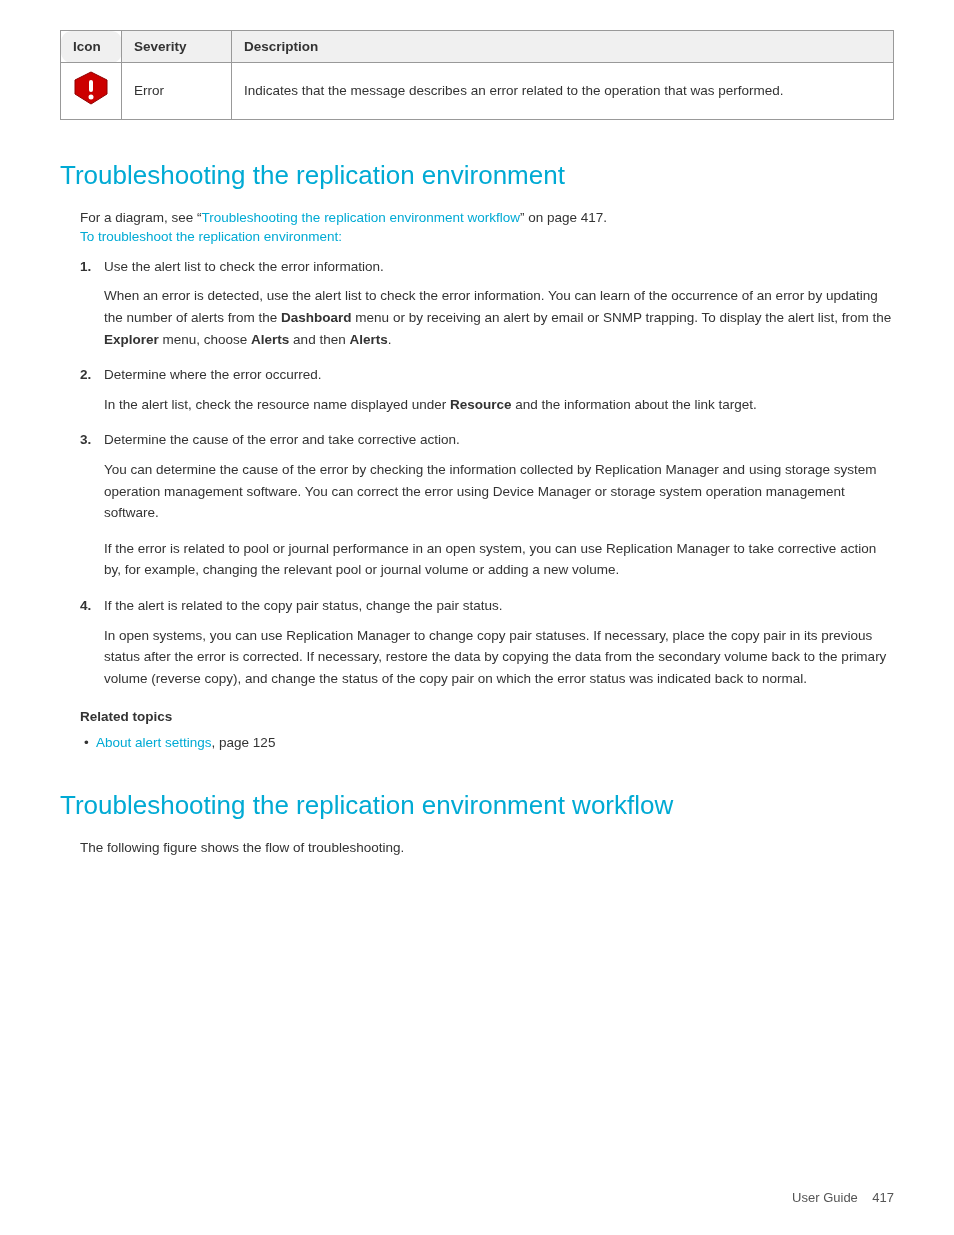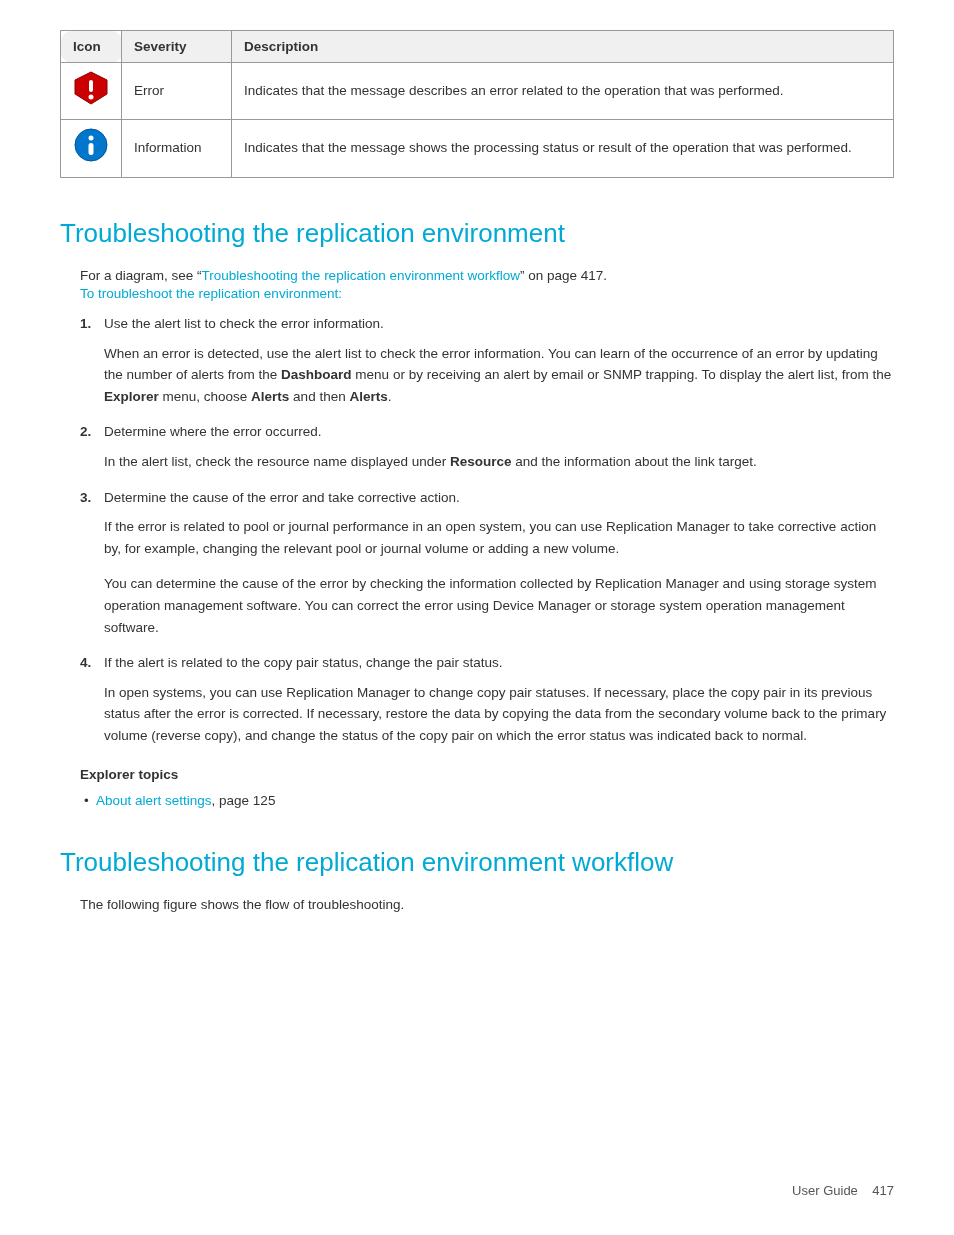--- a/index.html
+++ b/index.html
@@ -127,21 +127,21 @@
       text-decoration: none;
     }
 
     .link {
       color: #00aad4;
       text-decoration: none;
     }
 
     .page-footer {
       position: fixed;
-      bottom: 37px;
+      bottom: 30px;
       right: 60px;
       font-size: 13px;
       color: #555;
     }
 
     .section-2 {
       margin-top: 36px;
     }
 
     .section-intro-2 {
@@ -172,33 +172,20 @@
 
           <rect x="16" y="10" width="4" height="12" rx="2" fill="white"></rect>
           <circle cx="18" cy="27" r="2.5" fill="white"></circle>
         </svg>
       </td>
       <td class="severity-cell">Error</td>
       <td>Indicates that the message describes an error related to the operation that was performed.</td>
     </tr>
 
 
-    <tr>
-      <td class="icon-cell">
-        <svg width="36" height="36" viewBox="0 0 36 36">
-
-          <circle cx="18" cy="18" r="16" fill="#0077cc" stroke="#005599" stroke-width="1"></circle>
-
-          <circle cx="18" cy="11" r="2.5" fill="white"></circle>
-          <rect x="15.5" y="16" width="5" height="12" rx="2.5" fill="white"></rect>
-        </svg>
-      </td>
-      <td class="severity-cell">Information</td>
-      <td>Indicates that the message shows the processing status or result of the operation that was performed.</td>
-    </tr>
   </tbody>
 </table>
 
 <h2 class="section-heading">Troubleshooting the replication environment</h2>
 
 <p class="section-intro">
   <span>For a diagram, see “</span><a class="link">Troubleshooting the replication environment workflow</a><span>” on page 417.</span>
 </p>
 
 <p class="subsection-heading">To troubleshoot the replication environment:</p>
@@ -215,37 +202,37 @@
   <li>
     <span>Determine where the error occurred.</span>
     <p class="step-detail">
       In the alert list, check the resource name displayed under <span class="bold">Resource</span> and the information about the link target.
     </p>
   </li>
 
   <li>
     <span>Determine the cause of the error and take corrective action.</span>
     <p class="step-detail">
+      You can determine the cause of the error by checking the information collected by Replication Manager and using storage system operation management software. You can correct the error using Device Manager or storage system operation management software.
+    </p>
+    <p class="step-detail">
       If the error is related to pool or journal performance in an open system, you can use Replication Manager to take corrective action by, for example, changing the relevant pool or journal volume or adding a new volume.
     </p>
-    <p class="step-detail">
-      You can determine the cause of the error by checking the information collected by Replication Manager and using storage system operation management software. You can correct the error using Device Manager or storage system operation management software.
-    </p>
   </li>
 
   <li>
     <span>If the alert is related to the copy pair status, change the pair status.</span>
     <p class="step-detail">
       In open systems, you can use Replication Manager to change copy pair statuses. If necessary, place the copy pair in its previous status after the error is corrected. If necessary, restore the data by copying the data from the secondary volume back to the primary volume (reverse copy), and change the status of the copy pair on which the error status was indicated back to normal.
     </p>
   </li>
 
 </ol>
 
-<p class="related-topics-heading">Explorer topics</p>
+<p class="related-topics-heading">Related topics</p>
 <ul class="related-topics-list">
   <li>
     <a class="link">About alert settings</a><span>, page 125</span>
   </li>
 </ul>
 
 <div class="section-2">
   <h2 class="section-heading">Troubleshooting the replication environment workflow</h2>
   <p class="section-intro-2">The following figure shows the flow of troubleshooting.</p>
 </div>

